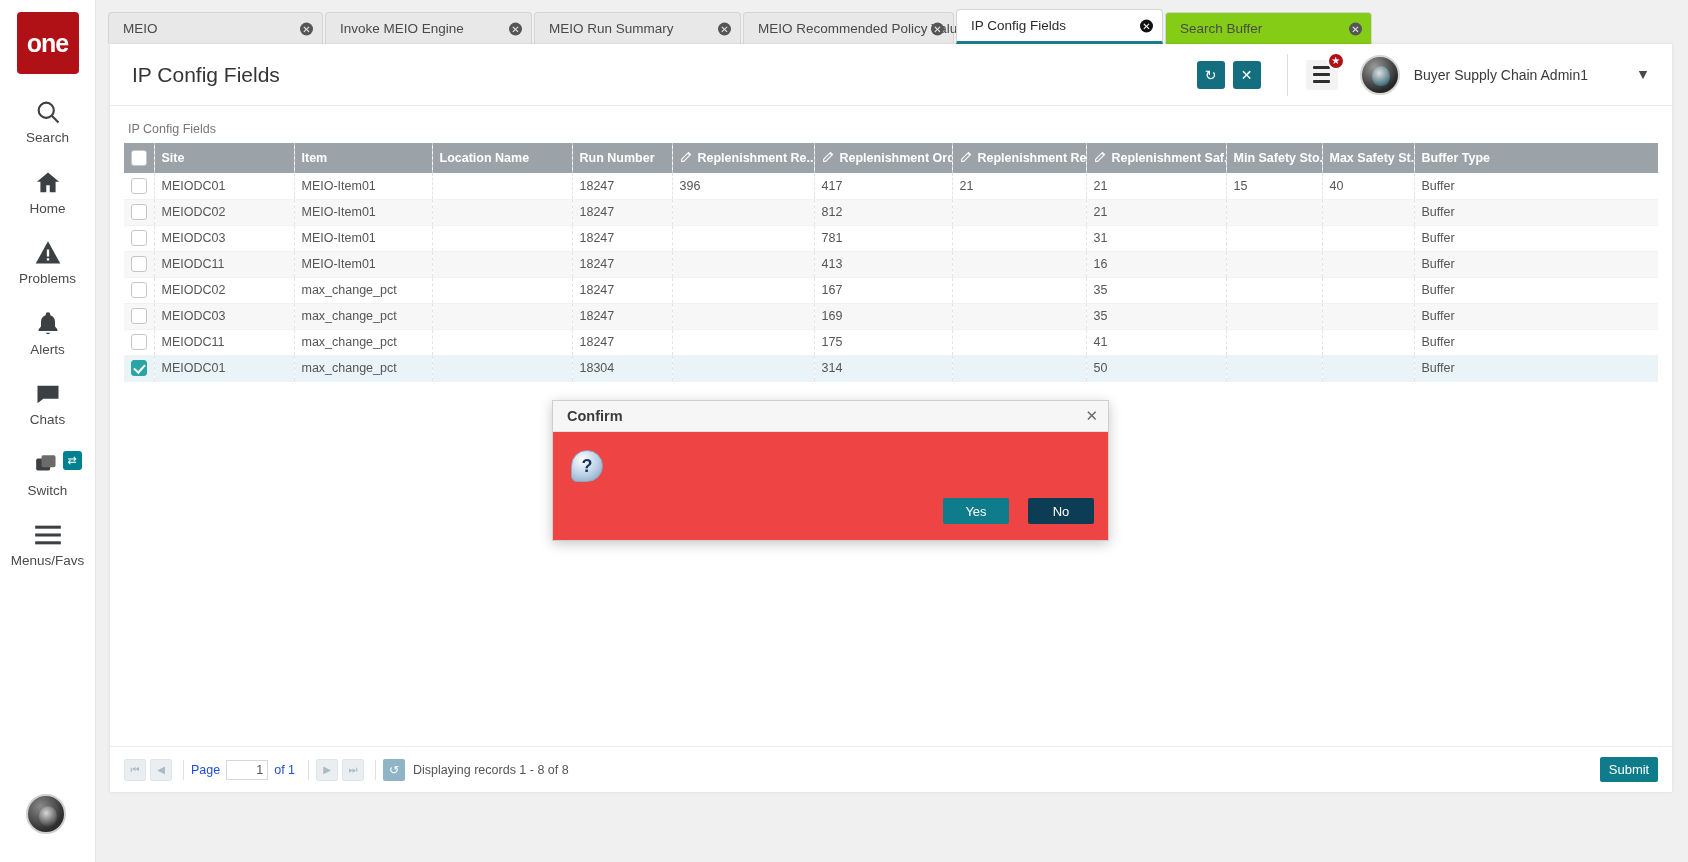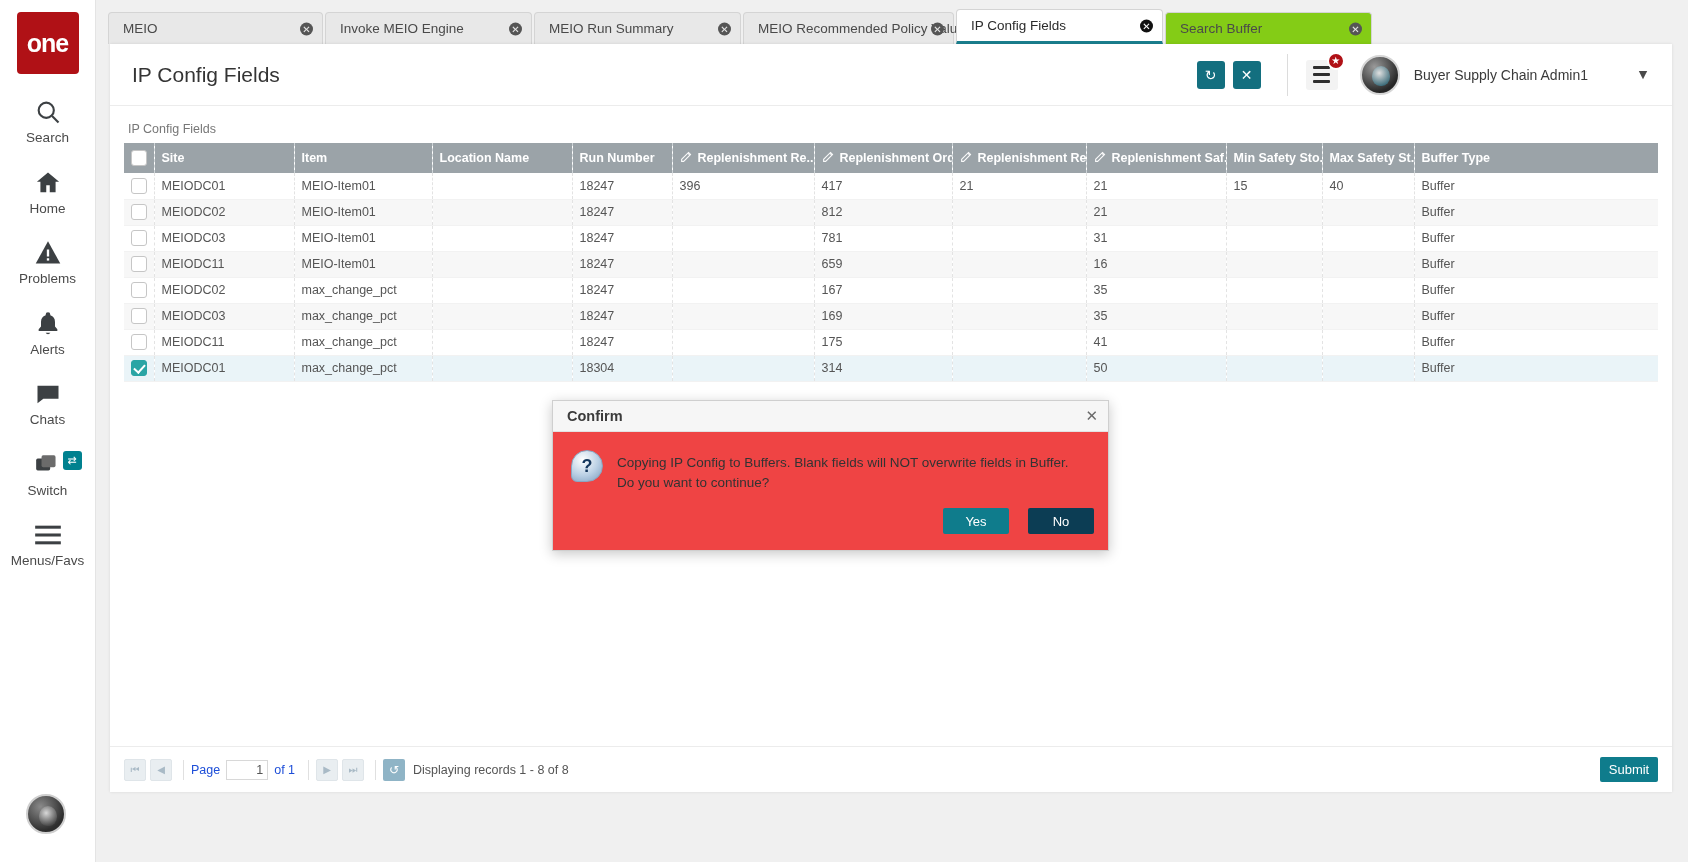--- a/index.html
+++ b/index.html
@@ -519,21 +519,21 @@
               <td></td>
               <td>Buffer</td>
             </tr>
             <tr class="even">
               <td class="cbcol"><span class="cb"></span></td>
               <td>MEIODC11</td>
               <td>MEIO-Item01</td>
               <td></td>
               <td class="link">18247</td>
               <td></td>
-              <td>659</td>
+              <td>413</td>
               <td></td>
               <td>16</td>
               <td></td>
               <td></td>
               <td>Buffer</td>
             </tr>
             <tr class="odd">
               <td class="cbcol"><span class="cb"></span></td>
               <td>MEIODC02</td>
               <td>max_change_pct</td>
@@ -610,21 +610,20 @@
     </div>
   </div>
 
   <div class="dialog">
     <div class="dlg-head">
       <span class="dlg-title">Confirm</span>
       <span class="dlg-close">✕</span>
     </div>
     <div class="dlg-body">
       <div class="q-icon">?</div>
-      <div class="dlg-text">Copying IP Config to Buffers. Blank fields will NOT overwrite fields in Buffer. Do you want to continue?</div>
     </div>
     <div class="dlg-foot">
       <button class="btn btn-yes">Yes</button>
       <button class="btn btn-no">No</button>
     </div>
   </div>
 
 </div>
 
 </body></html>

